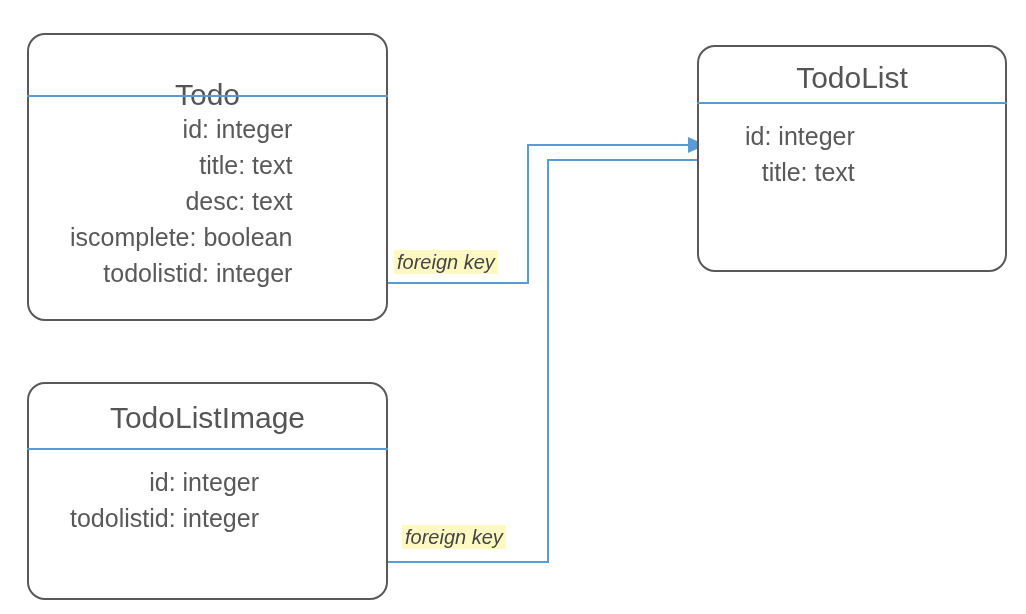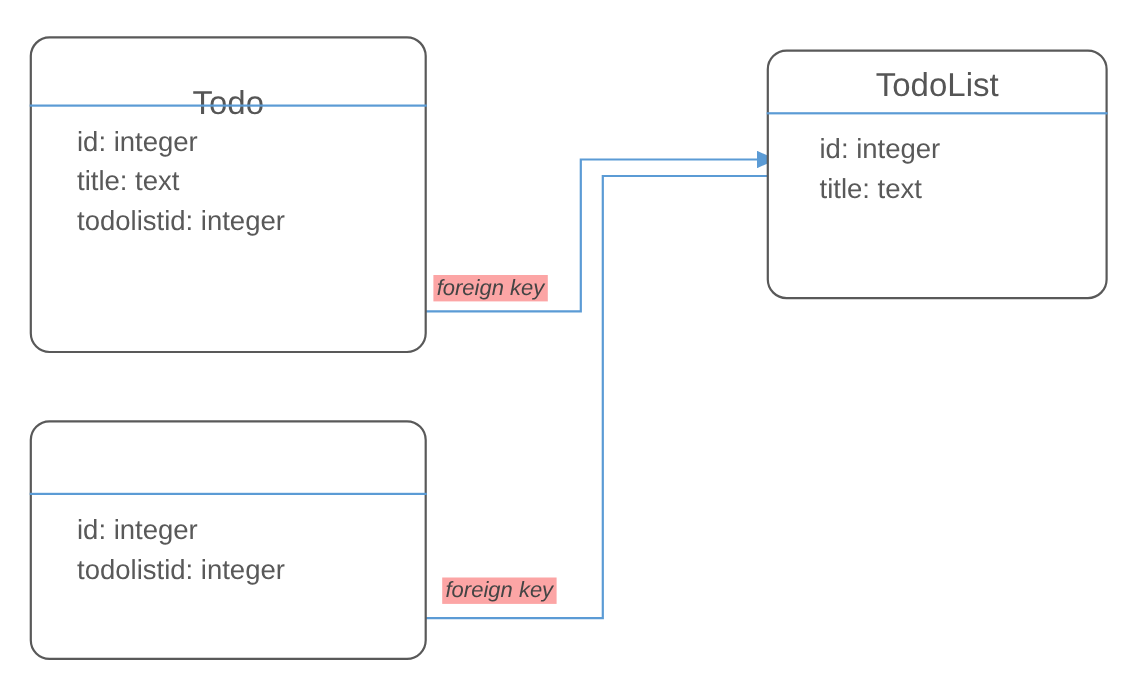--- a/index.html
+++ b/index.html
@@ -44,20 +44,21 @@
     left: -2px;
     right: -2px;
     height: 2px;
     background: #5b9bd5;
   }
   .attr-list {
     position: absolute;
     list-style: none;
     margin: 0;
     padding: 0;
+    text-align: right;
   }
   .attr-list li {
     color: #595959;
     font-size: 25px;
     line-height: 36px;
     font-family: "Liberation Sans", sans-serif;
     white-space: nowrap;
   }
 
   
@@ -77,21 +78,21 @@
 
   
   .edge-label {
     position: absolute;
     color: #444444;
     font-size: 20px;
     line-height: 24px;
     font-style: italic;
     font-family: "Liberation Sans", sans-serif;
     white-space: nowrap;
-    background: #fca5a5;
+    background: #fef9c3;
     padding: 0 3px;
   }
 </style>
 </head>
 <body>
 
 <div id="canvas">
 
   <svg id="connectors" viewBox="0 0 1026 614" width="1026" height="614">
     <defs>
@@ -104,34 +105,37 @@
 
     <path class="conn-path" d="M 330 562 L 548 562 L 548 160 L 723 160" marker-end="url(#arrowhead)"></path>
   </svg>
 
   <div class="entity" style="left:27px; top:33px; width:361px; height:288px;">
     <div class="entity-title" style="top:43px;">Todo</div>
     <div class="entity-divider" style="top:60px;"></div>
     <ul class="attr-list" style="left:41px; top:76px;">
       <li>id: integer</li>
       <li>title: text</li>
+      <li>desc: text</li>
+      <li>iscomplete: boolean</li>
       <li>todolistid: integer</li>
     </ul>
   </div>
 
   <div class="entity" style="left:697px; top:45px; width:310px; height:227px;">
     <div class="entity-title" style="top:14px;">TodoList</div>
     <div class="entity-divider" style="top:55px;"></div>
     <ul class="attr-list" style="left:46px; top:71px;">
       <li>id: integer</li>
       <li>title: text</li>
     </ul>
   </div>
 
   <div class="entity" style="left:27px; top:382px; width:361px; height:218px;">
+    <div class="entity-title" style="top:17px;">TodoListImage</div>
     <div class="entity-divider" style="top:64px;"></div>
     <ul class="attr-list" style="left:41px; top:80px;">
       <li>id: integer</li>
       <li>todolistid: integer</li>
     </ul>
   </div>
 
   <div class="edge-label" style="left:394px; top:250px;">foreign key</div>
 
   <div class="edge-label" style="left:402px; top:525px;">foreign key</div>

